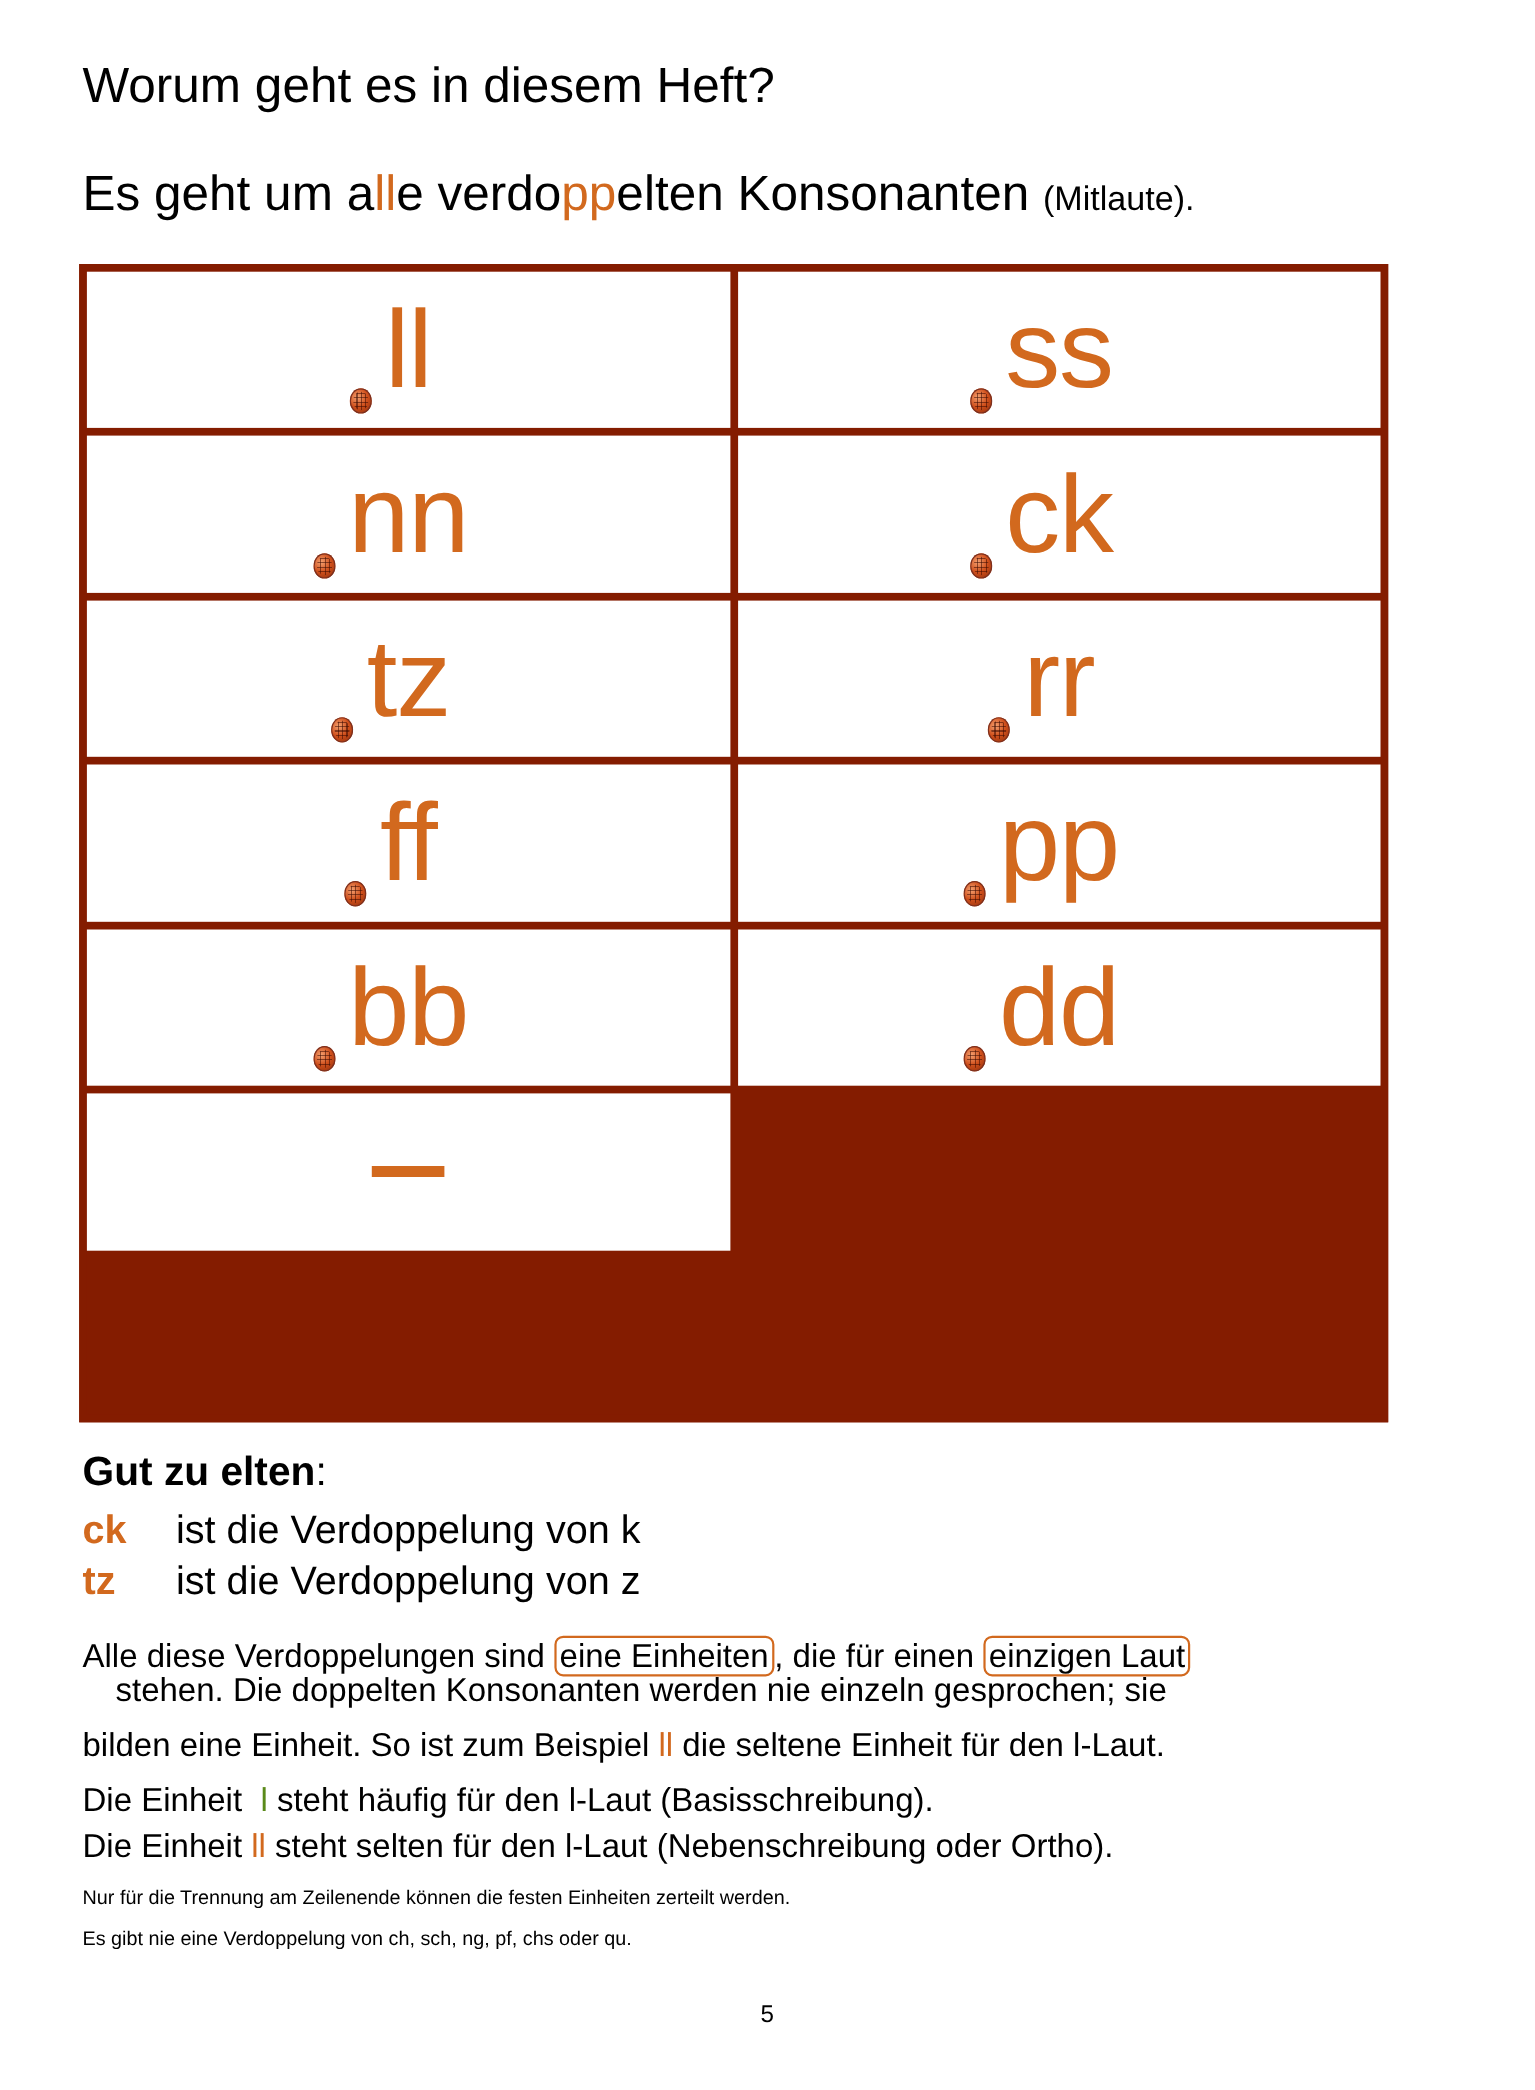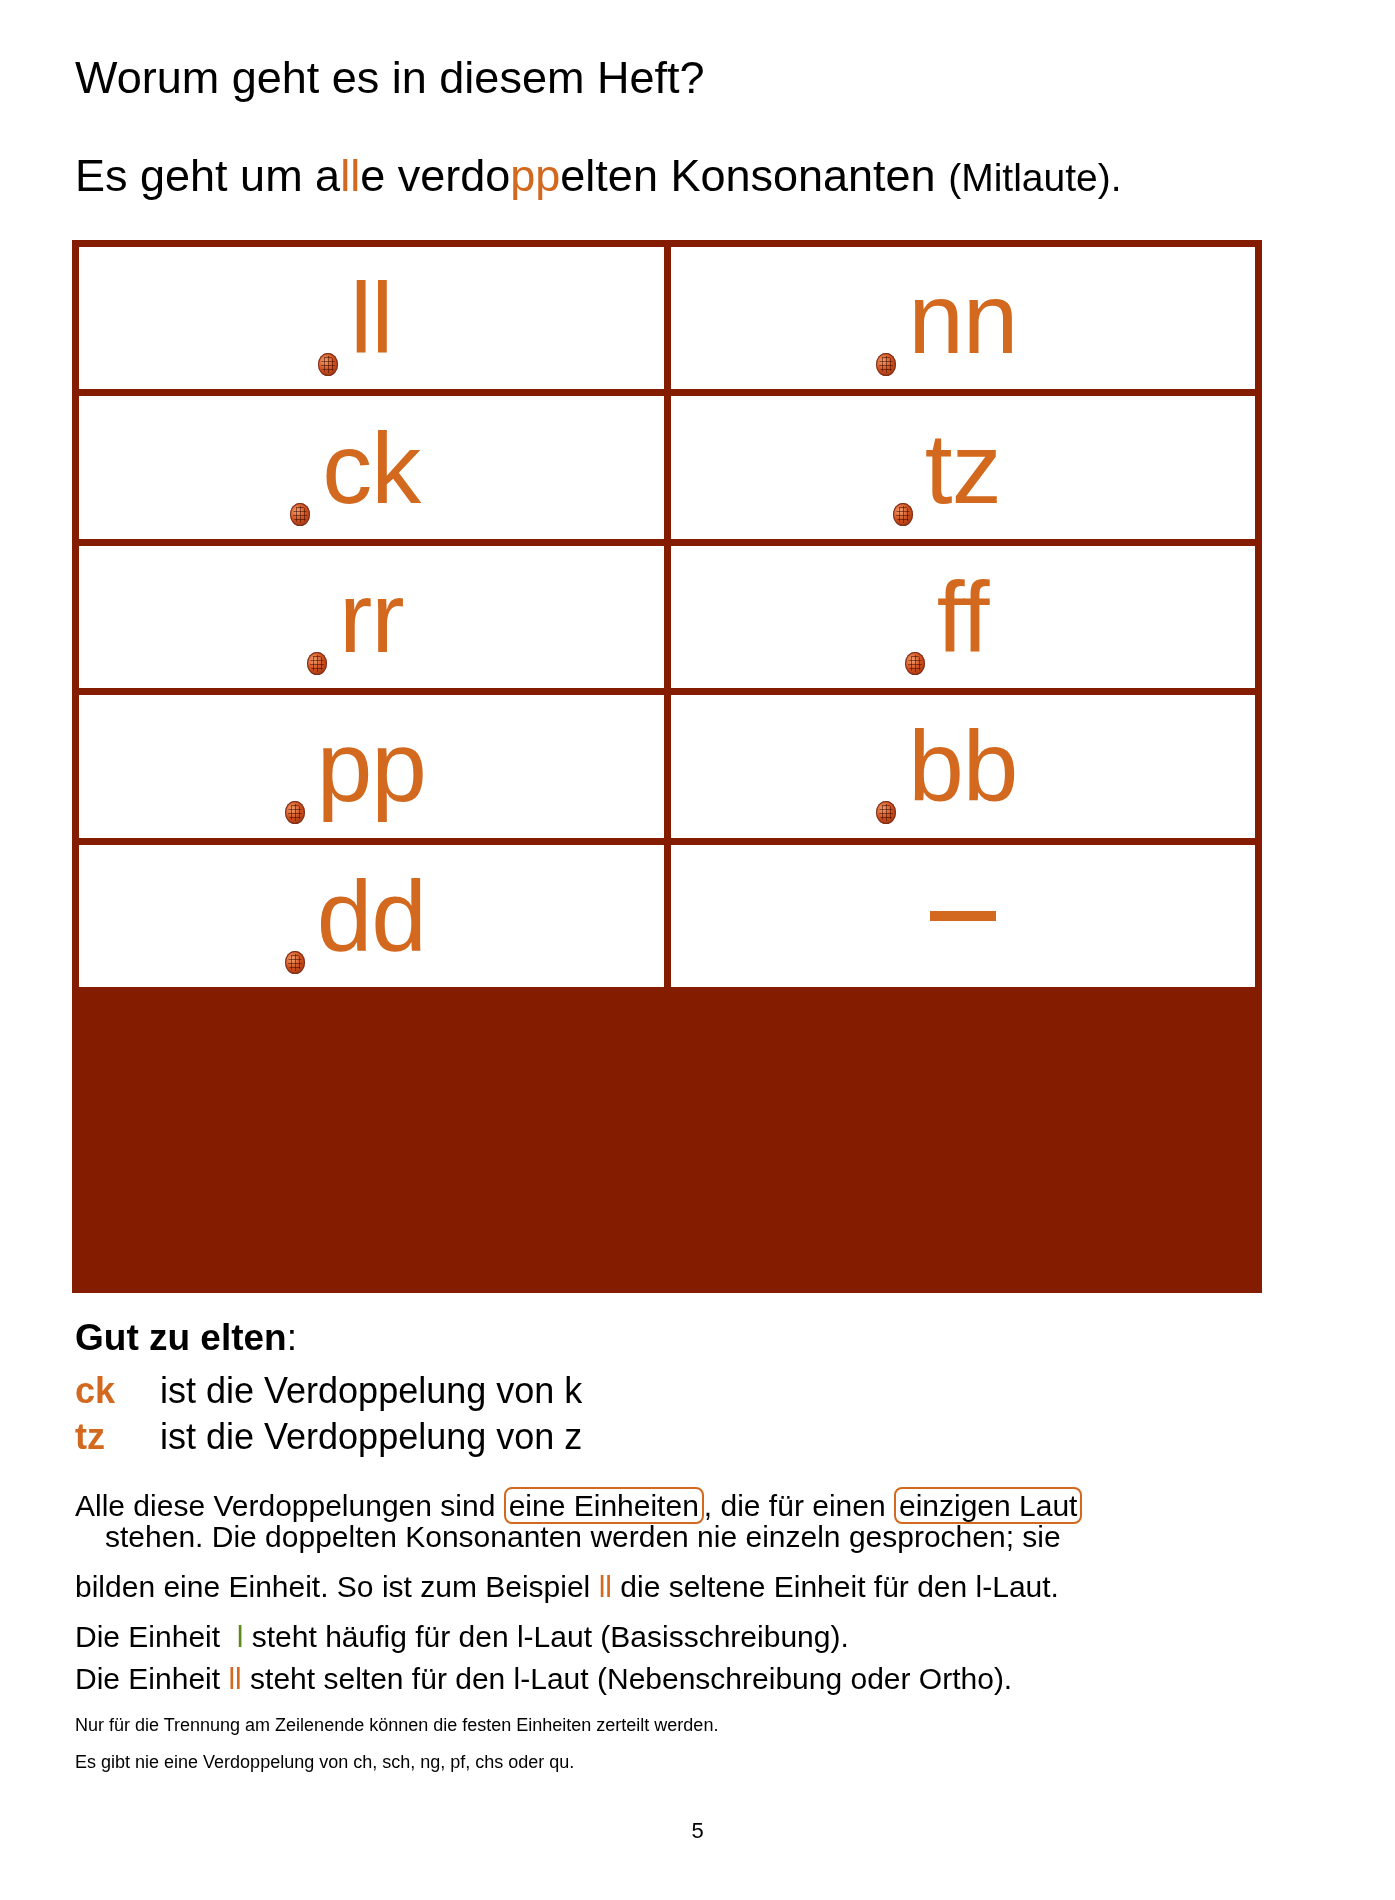--- a/index.html
+++ b/index.html
@@ -3,21 +3,21 @@
 <meta charset="utf-8">
 <style>
   html, body { margin:0; padding:0; background:#ffffff; }
   body { width:1395px; height:1900px; position:relative; overflow:hidden;
          font-family:"Liberation Sans", "DejaVu Sans", sans-serif; color:#000; }
   .abs { position:absolute; }
   .orange { color:#d2691e; }
   .green { color:#5a8a1a; }
   .title { left:75px; top:50px; font-size:45px; line-height:56px; white-space:nowrap; }
   .subtitle { left:75px; top:148px; font-size:45px; line-height:56px; white-space:nowrap; }
-  .subtitle .small { font-size:39px; }
+  .subtitle .small { font-size:31px; }
   .grid { left:72px; top:240px; width:1190px; height:1053px; box-sizing:border-box;
           border:7px solid #841c00; display:grid; grid-template-columns:1fr 1fr;
           grid-template-rows:repeat(7,1fr); background:#841c00; gap:7px; }
   .cell { background:#ffffff; display:flex; align-items:center; justify-content:center; position:relative; }
   .cell .wrap { position:relative; display:inline-block; }
   .cell .txt { font-size:100px; line-height:100px; color:#d2691e; letter-spacing:-1px; }
   .cell .dot { position:absolute; left:-32px; bottom:-8px; width:20px; height:23px; border-radius:50%;
                background: radial-gradient(circle at 35% 35%, #f4a070 0%, #d0501c 45%, #8a2a08 100%);
                box-shadow: 0 0 0 1px #7a3020 inset; }
   .cell .dot::before { content:""; position:absolute; inset:3px; border-radius:50%;
@@ -38,20 +38,23 @@
 
 <div class="abs title">Worum geht es in diesem Heft?</div>
 
 <div class="abs subtitle">
   <span>Es geht um a</span><span class="orange">ll</span><span>e verdo</span><span class="orange">pp</span><span>elten Konsonanten </span><span class="small">(Mitlaute).</span>
 </div>
 
 <div class="abs grid" id="grid">
     <div class="cell">
       <span class="wrap"><span class="dot"></span><span class="txt">ll</span></span>
+    </div>
+    <div class="cell">
+      <span class="wrap"><span class="dot"></span><span class="txt">ss</span></span>
     </div>
     <div class="cell">
       <span class="wrap"><span class="dot"></span><span class="txt">nn</span></span>
     </div>
     <div class="cell">
       <span class="wrap"><span class="dot"></span><span class="txt">ck</span></span>
     </div>
     <div class="cell">
       <span class="wrap"><span class="dot"></span><span class="txt">tz</span></span>
     </div>

